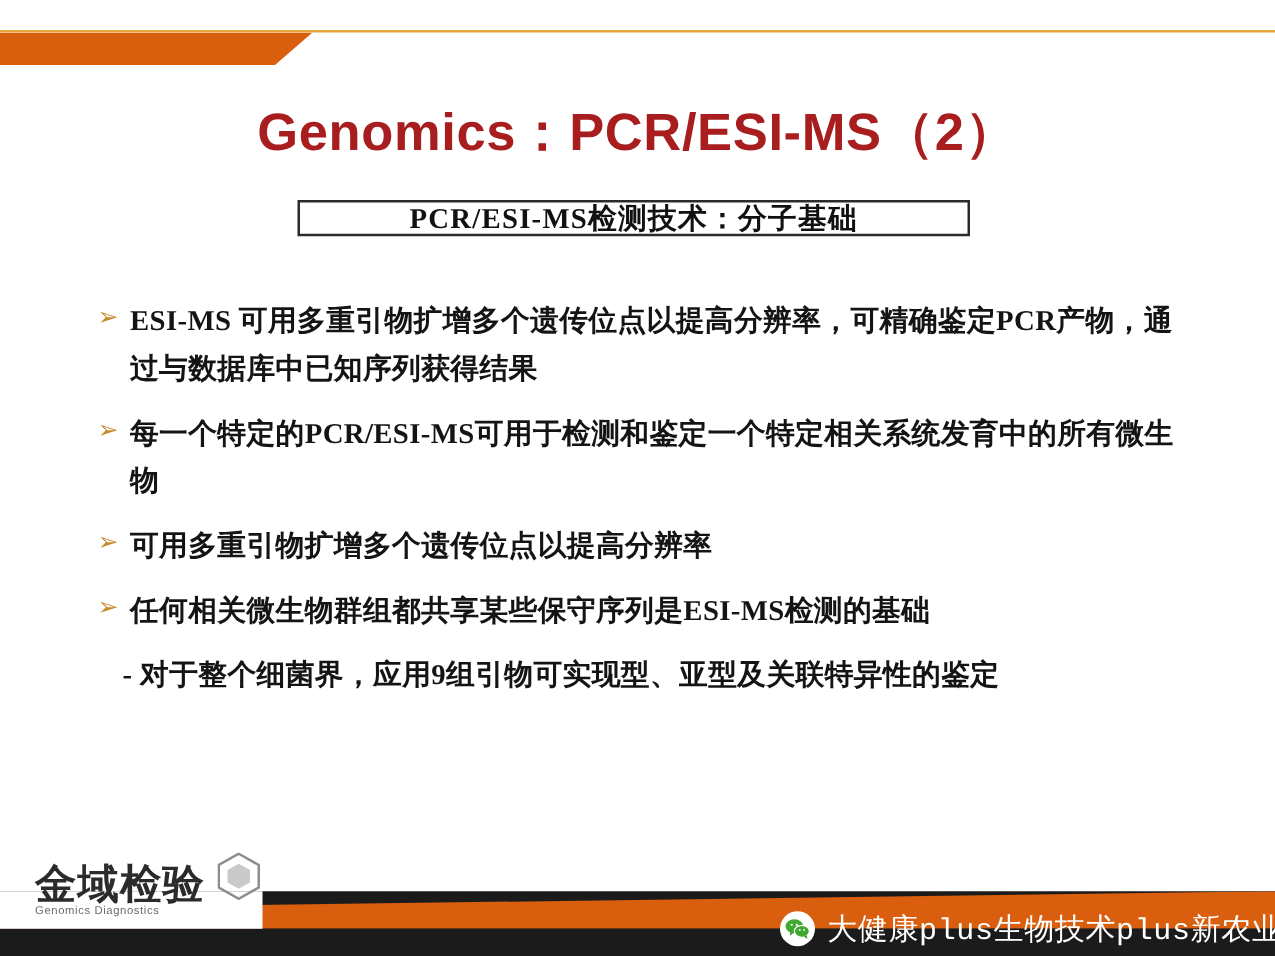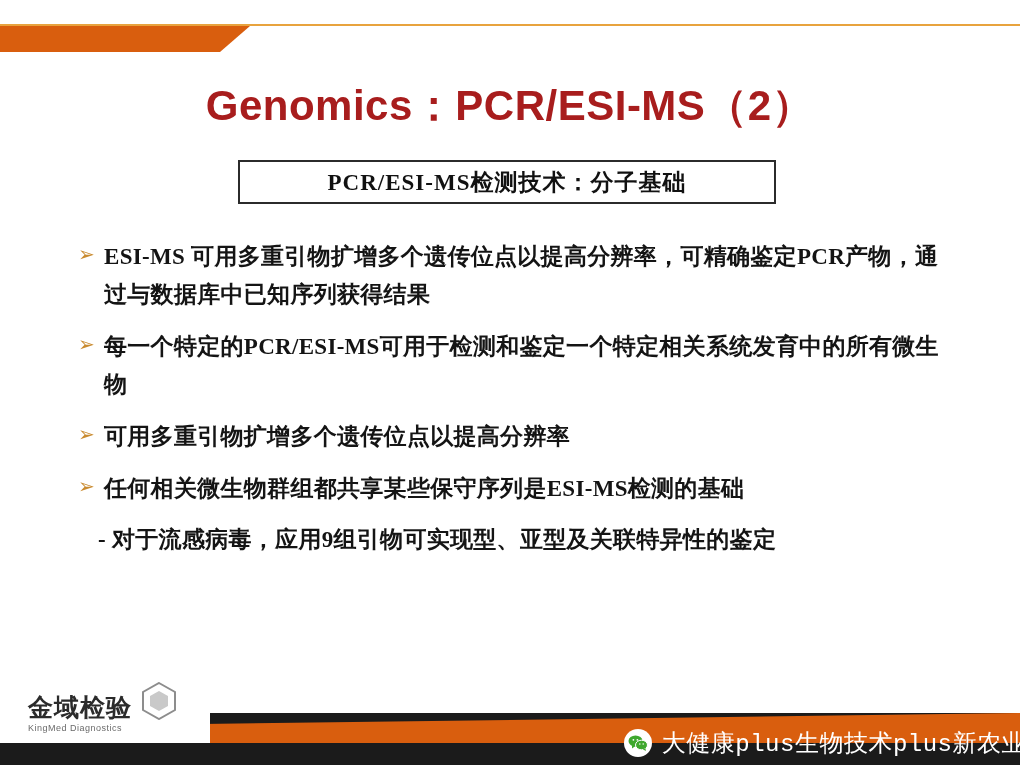--- a/index.html
+++ b/index.html
@@ -51,21 +51,21 @@
     font-weight: bold;
     letter-spacing: 0.5px;
   }
 
   
   .subtitle-box {
     position: absolute;
     left: 238px;
     top: 160px;
     width: 538px;
-    height: 44px;
+    height: 29px;
     border: 2px solid #2b2b2b;
     box-sizing: border-box;
     display: flex;
     align-items: center;
     justify-content: center;
   }
   .subtitle-text {
     font-family: "Liberation Serif", serif;
     font-size: 23px;
     font-weight: bold;
@@ -141,21 +141,21 @@
   }
   .logo-area {
     position: absolute;
     left: 28px;
     bottom: 32px;
     display: flex;
     align-items: center;
   }
   .logo-text-cn {
     font-family: "Liberation Sans", sans-serif;
-    font-size: 25px;
+    font-size: 33px;
     font-weight: bold;
     color: #2b2b2b;
     letter-spacing: 1px;
     line-height: 28px;
     margin-top: 20px;
   }
   .logo-text-en {
     font-family: "Liberation Sans", sans-serif;
     font-size: 9px;
     color: #6a6a6a;
@@ -220,32 +220,32 @@
     <div class="bullet-row">
       <span class="bullet-marker">➢</span>
       <span class="bullet-text">可用多重引物扩增多个遗传位点以提高分辨率</span>
     </div>
 
     <div class="bullet-row">
       <span class="bullet-marker">➢</span>
       <span class="bullet-text">任何相关微生物群组都共享某些保守序列是ESI-MS检测的基础</span>
     </div>
 
-    <div class="subpoint">- 对于流感病毒，应用9组引物可实现型、亚型及关联特异性的鉴定</div>
+    <div class="subpoint">- 对于整个细菌界，应用9组引物可实现型、亚型及关联特异性的鉴定</div>
 
   </div>
 
   <div class="footer-band"></div>
   <div class="footer-orange"></div>
   <div class="footer-white-left"></div>
 
   <div class="logo-area">
     <div>
       <div class="logo-text-cn">金域检验</div>
-      <div class="logo-text-en">KingMed Diagnostics</div>
+      <div class="logo-text-en">Genomics Diagnostics</div>
     </div>
     <span class="logo-mark">
       <svg width="34" height="38" viewBox="0 0 34 38">
         <polygon points="17,1 33,10 33,28 17,37 1,28 1,10" fill="none" stroke="#8d8d8d" stroke-width="2"></polygon>
         <polygon points="17,9 26,14 26,24 17,29 8,24 8,14" fill="#c9c9c9"></polygon>
       </svg>
     </span>
   </div>
 
   <div class="wechat-area">

